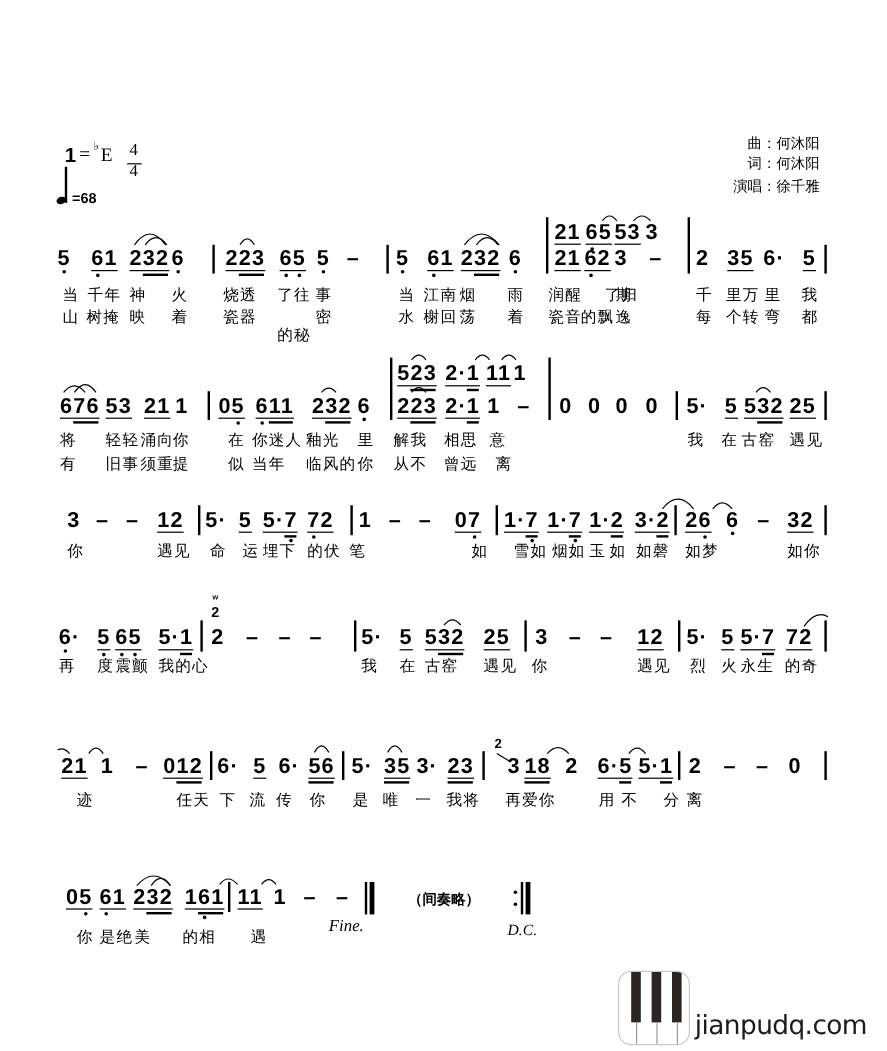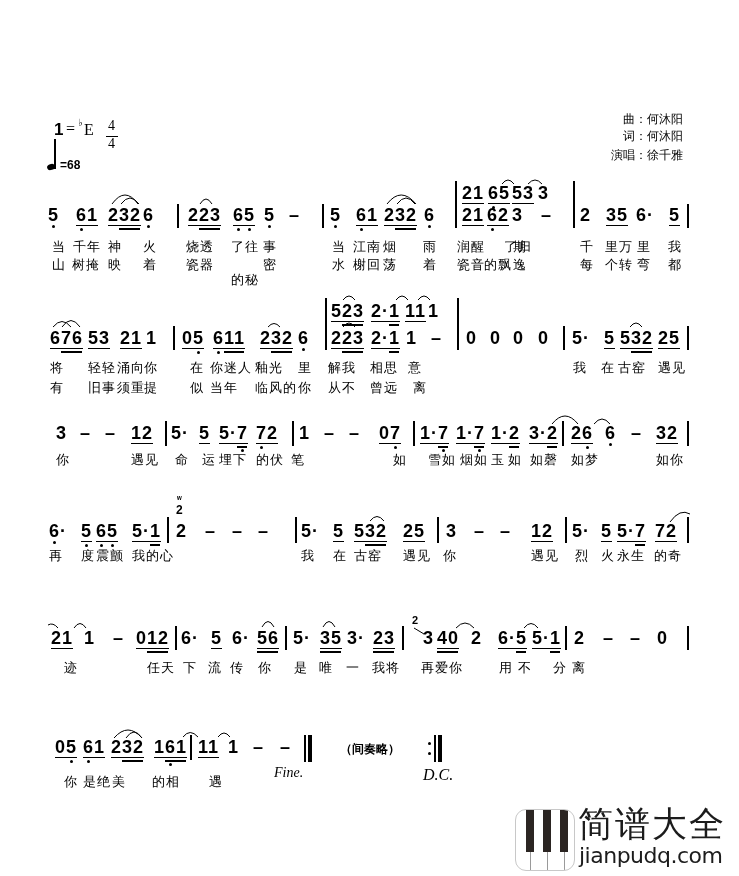--- a/index.html
+++ b/index.html
@@ -272,21 +272,21 @@
   <span class="n" style="left:232px;top:629px">6·</span>
   <span class="n u1" style="left:257px;top:629px"><span></span><span class="u2">56</span></span>
   <div class="bar" style="left:285px;top:626px;height:24px"></div>
   <span class="n" style="left:293px;top:629px">5·</span>
   <span class="n u1" style="left:320px;top:629px"><span></span><span class="u2">35</span></span>
   <span class="n" style="left:347px;top:629px">3·</span>
   <span class="n u1" style="left:373px;top:629px"><span></span><span class="u2">23</span></span>
   <div class="bar" style="left:402px;top:626px;height:24px"></div>
   <span class="sm" style="left:412px;top:615px;font-size:11px;">2</span>
   <span class="n" style="left:423px;top:629px">3</span>
-  <span class="n u1" style="left:437px;top:629px"><span></span><span class="u2">40</span></span>
+  <span class="n u1" style="left:437px;top:629px"><span></span><span class="u2">18</span></span>
   <span class="n" style="left:471px;top:629px">2</span>
   <span class="n u1" style="left:498px;top:629px"><span>6·</span><span class="u2">5</span></span>
   <span class="n u1" style="left:532px;top:629px"><span>5·</span><span class="u2">1</span></span>
   <div class="bar" style="left:565px;top:626px;height:24px"></div>
   <span class="n" style="left:574px;top:629px">2</span>
   <span class="n" style="left:603px;top:629px">–</span>
   <span class="n" style="left:630px;top:629px">–</span>
   <span class="n" style="left:657px;top:629px">0</span>
   <div class="bar" style="left:687px;top:626px;height:24px"></div>
 
@@ -316,21 +316,21 @@
   <span class="n" style="left:253px;top:738px">–</span>
   <span class="n" style="left:280px;top:738px">–</span>
   <div class="bar" style="left:304px;top:735px;height:27px"></div>
   <div class="thick" style="left:308px;top:735px;height:27px"></div>
   <span class="hk" style="left:340px;top:742px;font-size:12px;line-height:14px;font-weight:bold;">（间奏略）</span>
   <div class="rdot" style="left:428px;top:742px"></div>
   <div class="rdot" style="left:428px;top:752px"></div>
   <div class="bar" style="left:434px;top:735px;height:27px"></div>
   <div class="thick" style="left:438px;top:735px;height:27px"></div>
   <span class="ital" style="left:274px;top:765px;font-size:14px;line-height:16px;">Fine.</span>
-  <span class="ital" style="left:423px;top:767px;font-size:16px;line-height:15px;">D.C.</span>
+  <span class="ital" style="left:423px;top:767px;font-size:13px;line-height:15px;">D.C.</span>
 
   <span class="ly" style="left:64px;top:775px">你</span>
   <span class="ly" style="left:83px;top:775px">是绝</span>
   <span class="ly" style="left:112px;top:775px">美</span>
   <span class="ly" style="left:152px;top:775px">的相</span>
   <span class="ly" style="left:209px;top:775px">遇</span>
 
   <svg id="slurs" width="739" height="876" fill="none" stroke="#000" stroke-width="1">
     <path d="M112 204 Q125 186 138 204"></path>
     <path d="M121 204 Q130 192 139 204"></path>
@@ -365,16 +365,15 @@
   </svg>
 
   <div class="logo-icon">
     <div class="bk" style="left:10px"></div>
     <div class="bk" style="left:27px"></div>
     <div class="bk" style="left:44px"></div>
     <div class="wk" style="left:14px"></div>
     <div class="wk" style="left:31px"></div>
     <div class="wk" style="left:48px"></div>
   </div>
-  <div class="logo-cn">简谱大全</div>
   <div class="logo-url">jianpudq.com</div>
 
 </div>
 
 </body></html>

